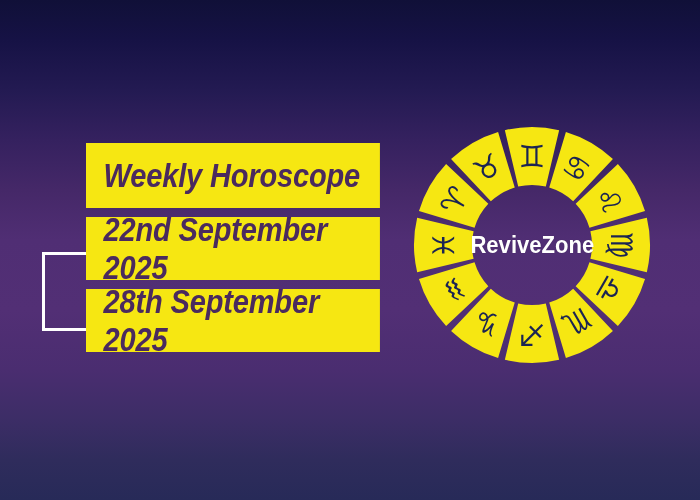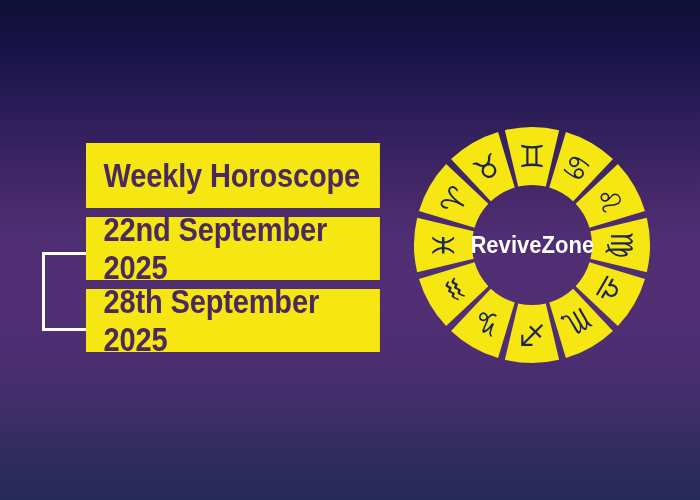--- a/index.html
+++ b/index.html
@@ -53,20 +53,21 @@
   }
   .bracket-arm-top { top: 252px; }
   .bracket-arm-bot { top: 328px; }
 
   
   .title-stack {
     position: absolute;
     left: 86px;
     top: 143px;
     width: 294px;
+    font-style: italic;
   }
   .title-box {
     background: #f6e712;
     color: #4a2a5e;
     display: flex;
     align-items: center;
     box-sizing: border-box;
     padding-left: 20px;
     letter-spacing: -0.2px;
   }

